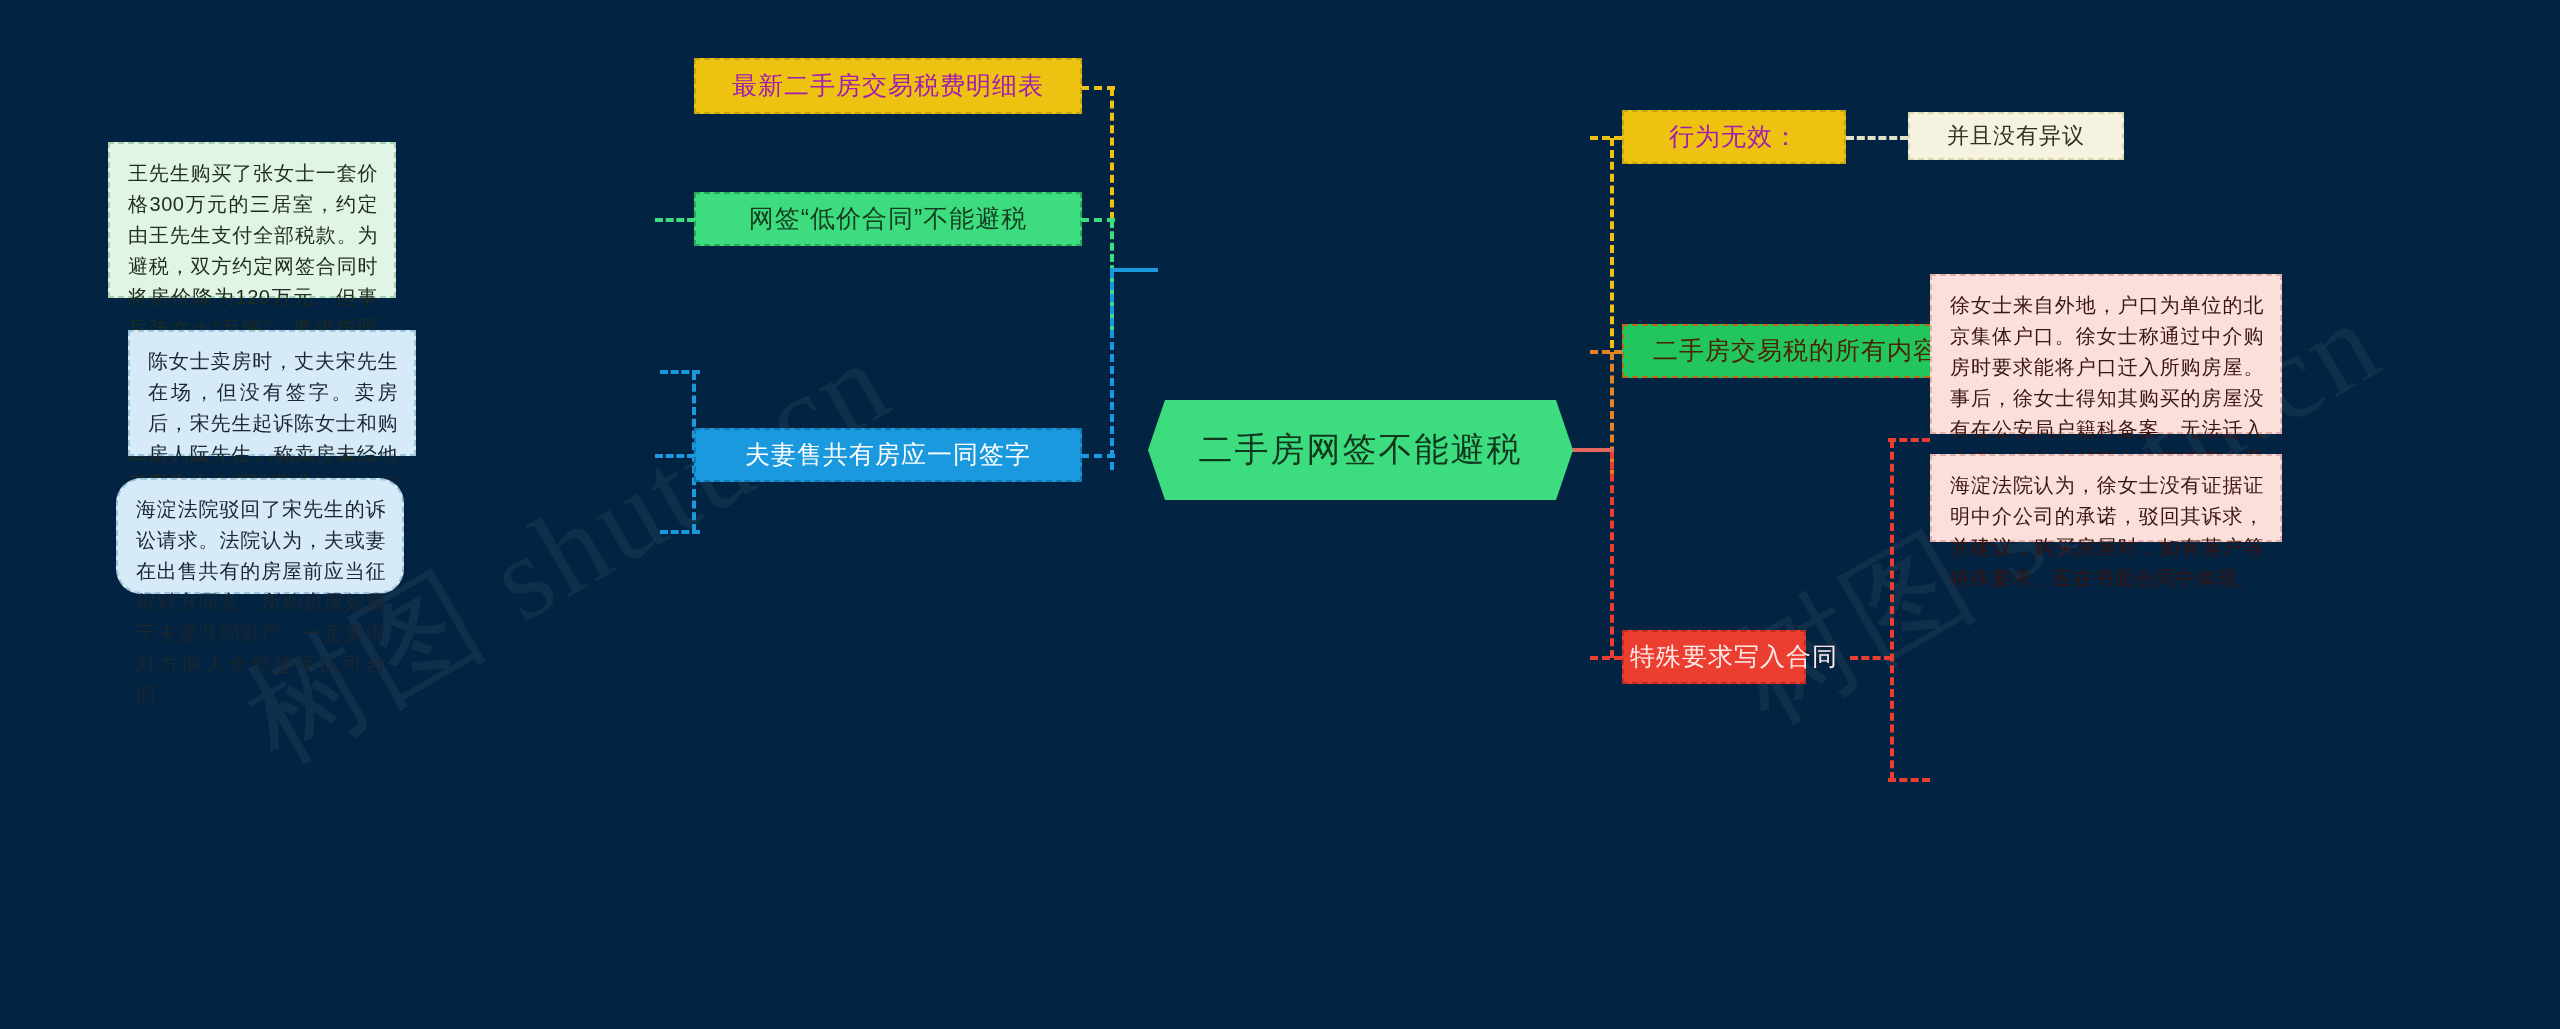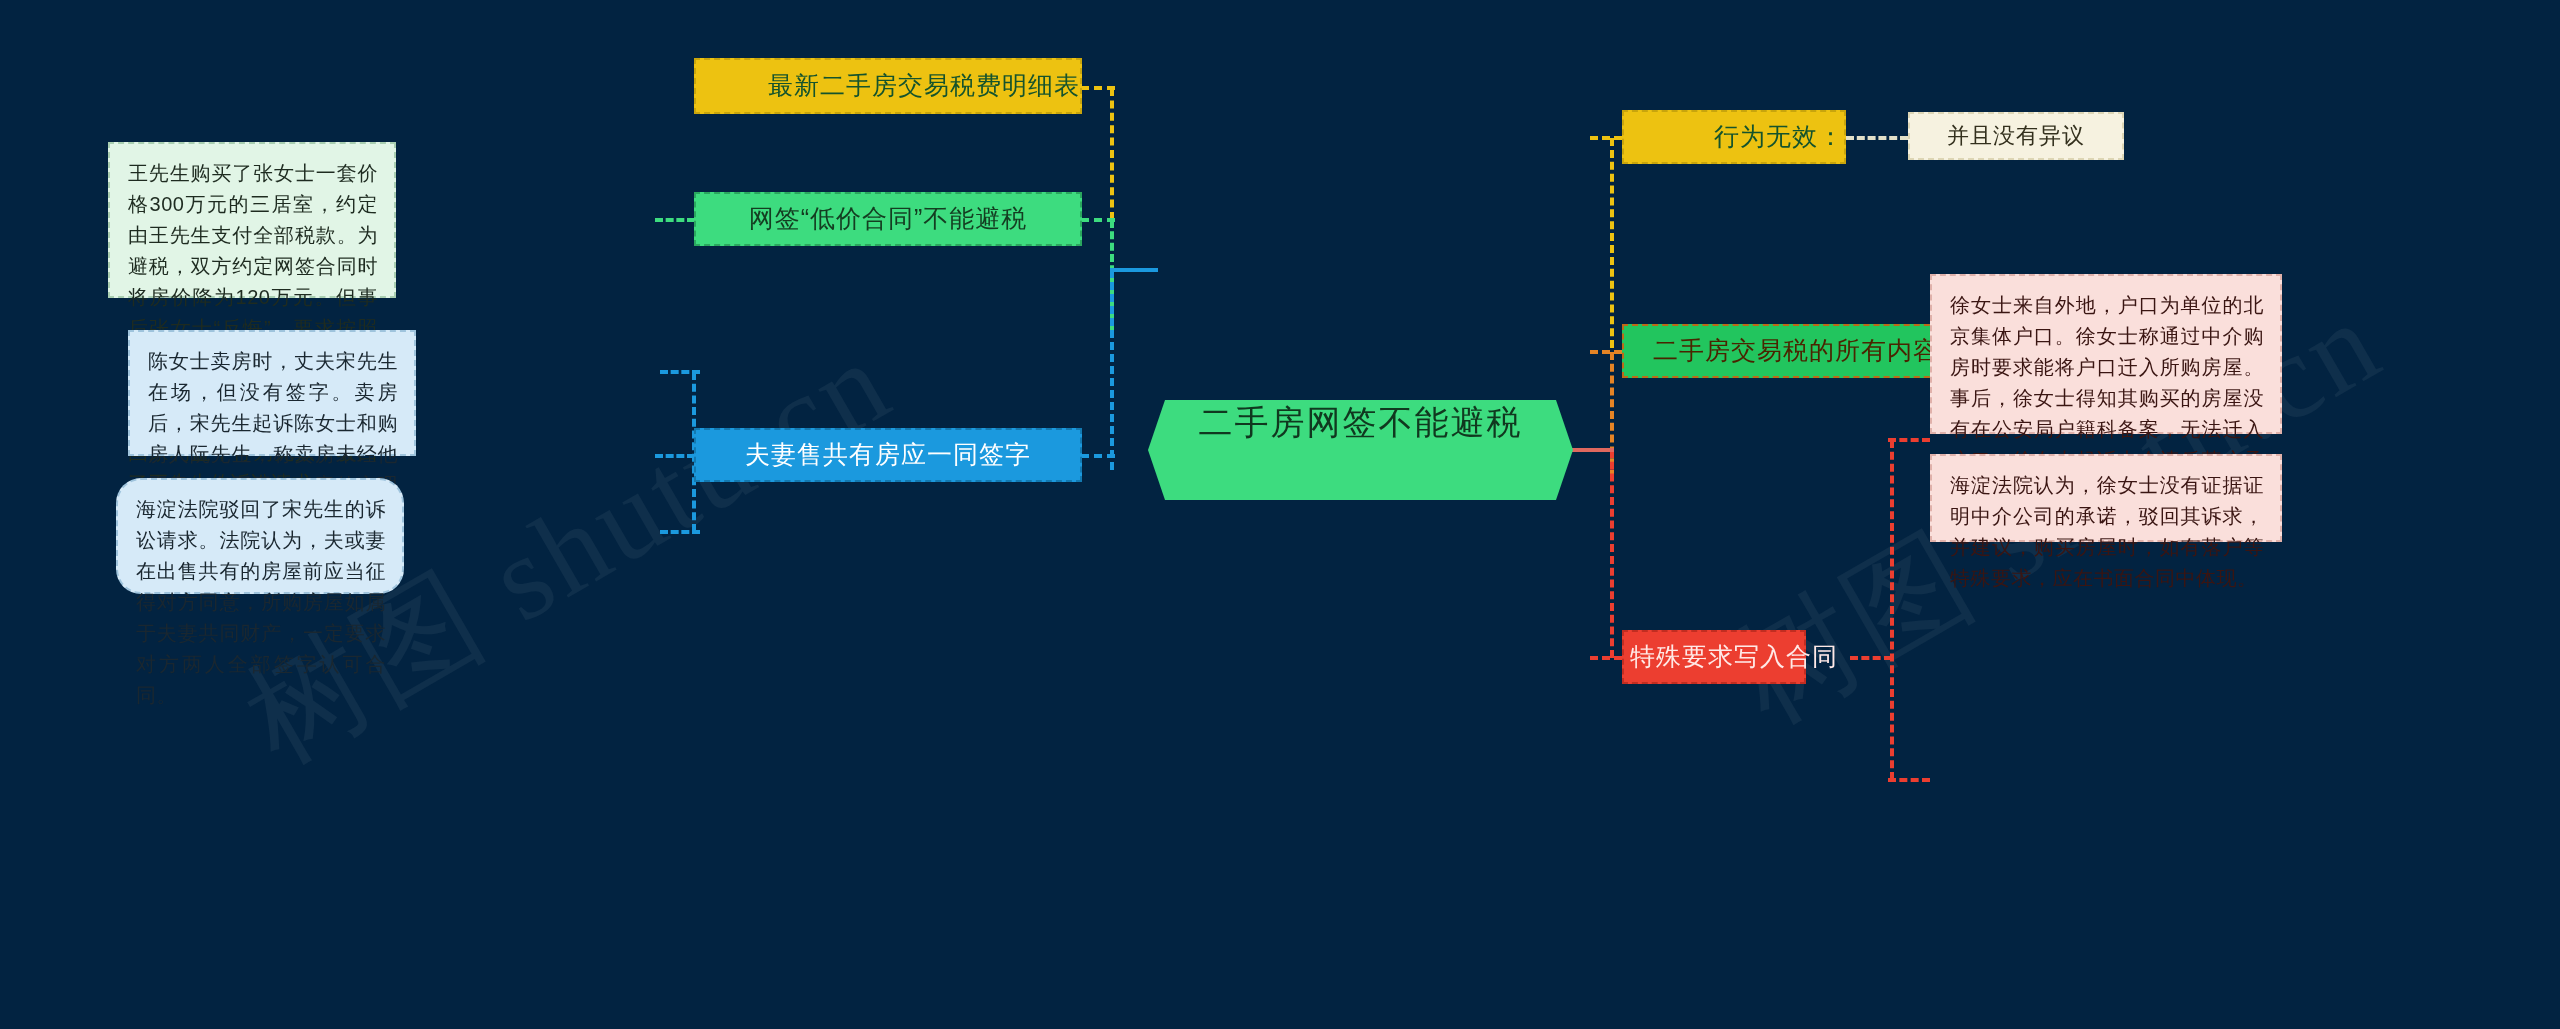--- a/index.html
+++ b/index.html
@@ -56,31 +56,32 @@
     position: absolute;
     box-sizing: border-box;
     display: flex;
     align-items: center;
     justify-content: center;
     font-size: 25px;
     line-height: 1.1;
     letter-spacing: 1px;
     white-space: nowrap;
   }
-  .node-yellow   { background: #edc211; color: #14532d; border: 2px dashed #c9a50c; justify-content: flex-end; }
+  .node-yellow   { background: #edc211; color: #a21caf; border: 2px dashed #c9a50c; }
   .node-green    { background: #3ddc7f; color: #143d21; border: 2px dashed #2aa75e; }
   .node-blue     { background: #1b99de; color: #ffffff; border: 2px dashed #1379b0; }
   .node-orange   { background: #22c55e; color: #4a2400; border: 2px dashed #bd6a18; }
   .node-red      { background: #ec3e30; color: #ffe9e7; border: 2px dashed #c22d21; }
   .node-cream    { background: #f6f2e0; color: #33301d; border: 2px dashed #ddd6b5; }
 
   
   .node-center {
     position: absolute;
     display: flex;
+    align-items: center;
     justify-content: center;
     background: #3ddc7f;
     color: #10381f;
     font-size: 34px;
     letter-spacing: 2px;
     white-space: nowrap;
     clip-path: polygon(4% 0%, 96% 0%, 100% 50%, 96% 100%, 4% 100%, 0% 50%);
   }
 
   

